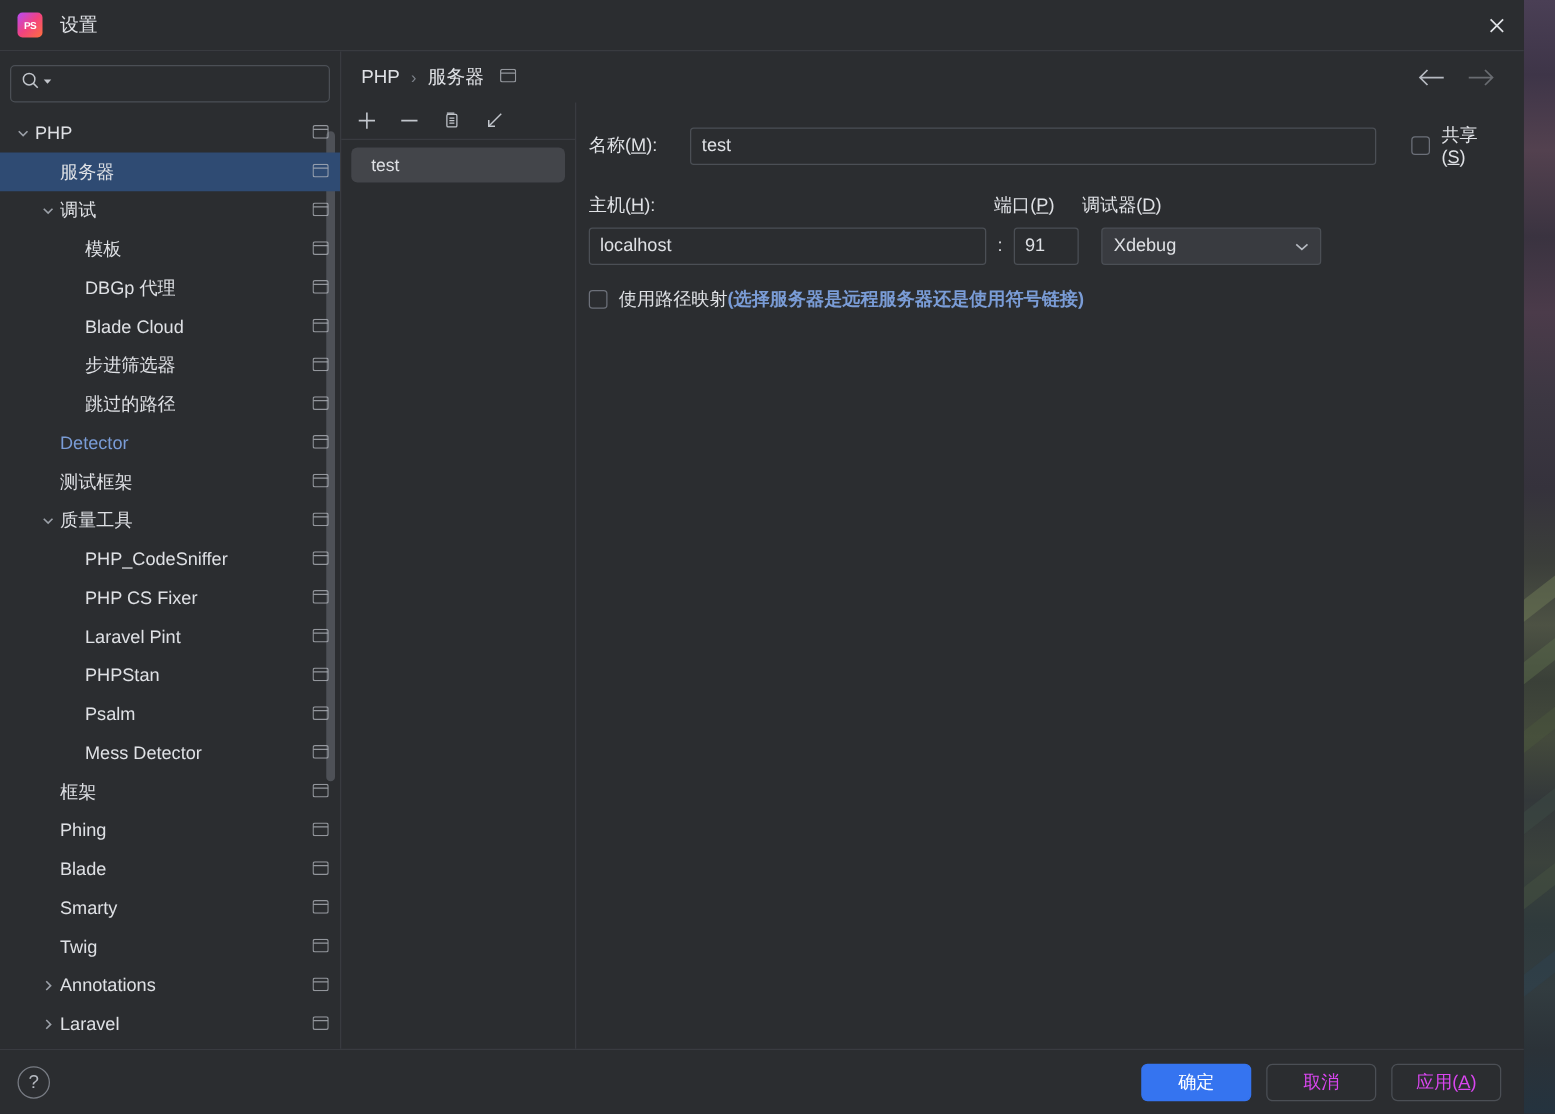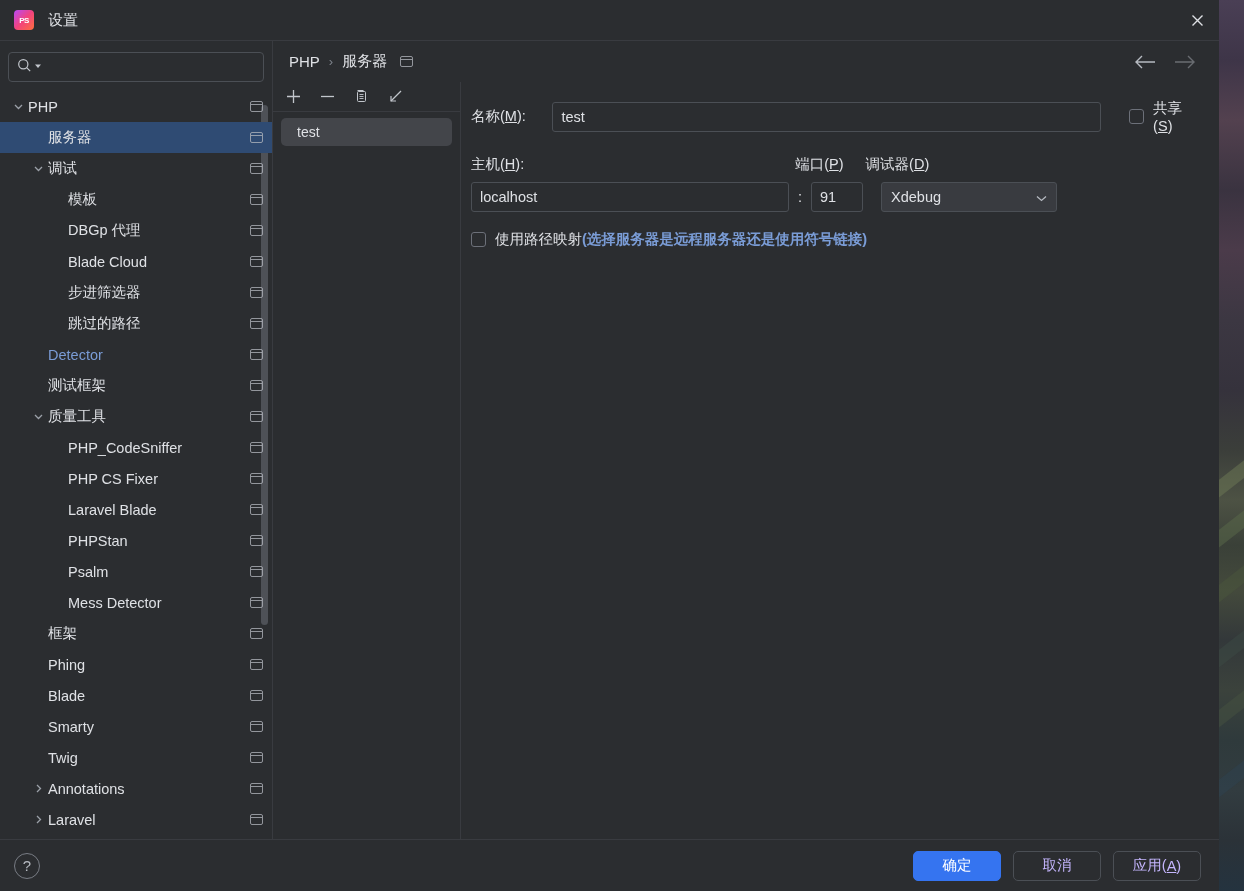--- a/index.html
+++ b/index.html
@@ -189,21 +189,21 @@
     font-size: 15px; cursor: pointer;
   }
   .footer-spacer { flex: 1 1 auto; }
   .btn {
     height: 30px; min-width: 88px; border-radius: 5px;
     font-size: 14.5px; font-family: inherit; cursor: pointer;
     display: flex; align-items: center; justify-content: center;
     margin-left: 12px; padding: 0 14px;
   }
   .btn.primary { background: #3574f0; color: #ffffff; border: 1px solid #3574f0; }
-  .btn.normal  { background: #2b2d30; color: #c4b5fd; border: 1px solid #4b4f55; }
+  .btn.normal  { background: #2b2d30; color: #d946ef; border: 1px solid #4b4f55; }
 </style>
 </head>
 <body>
 
 <div id="wallpaper">
   <div class="wv" style="top:470px;background:#6d7a55"></div>
   <div class="wv" style="top:520px;background:#5a6a4a"></div>
   <div class="wv" style="top:575px;background:#49563c"></div>
   <div class="wv" style="top:640px;background:#3c4a44"></div>
   <div class="wv" style="top:700px;background:#46523f"></div>
@@ -354,21 +354,21 @@
           <div class="tree-row">
             <span class="arrow" style="margin-left:48px"></span>
             <span class="lbl">PHP CS Fixer</span>
             <span class="winicon"><svg width="13" height="11" viewBox="0 0 13 11">
                 <rect x="0.5" y="0.5" width="12" height="10" rx="1.5" stroke="#b6bac1" fill="none"></rect>
                 <path d="M0.5 3.5 H12.5" stroke="#b6bac1"></path>
               </svg></span>
           </div>
           <div class="tree-row">
             <span class="arrow" style="margin-left:48px"></span>
-            <span class="lbl">Laravel Blade</span>
+            <span class="lbl">Laravel Pint</span>
             <span class="winicon"><svg width="13" height="11" viewBox="0 0 13 11">
                 <rect x="0.5" y="0.5" width="12" height="10" rx="1.5" stroke="#b6bac1" fill="none"></rect>
                 <path d="M0.5 3.5 H12.5" stroke="#b6bac1"></path>
               </svg></span>
           </div>
           <div class="tree-row">
             <span class="arrow" style="margin-left:48px"></span>
             <span class="lbl">PHPStan</span>
             <span class="winicon"><svg width="13" height="11" viewBox="0 0 13 11">
                 <rect x="0.5" y="0.5" width="12" height="10" rx="1.5" stroke="#b6bac1" fill="none"></rect>

